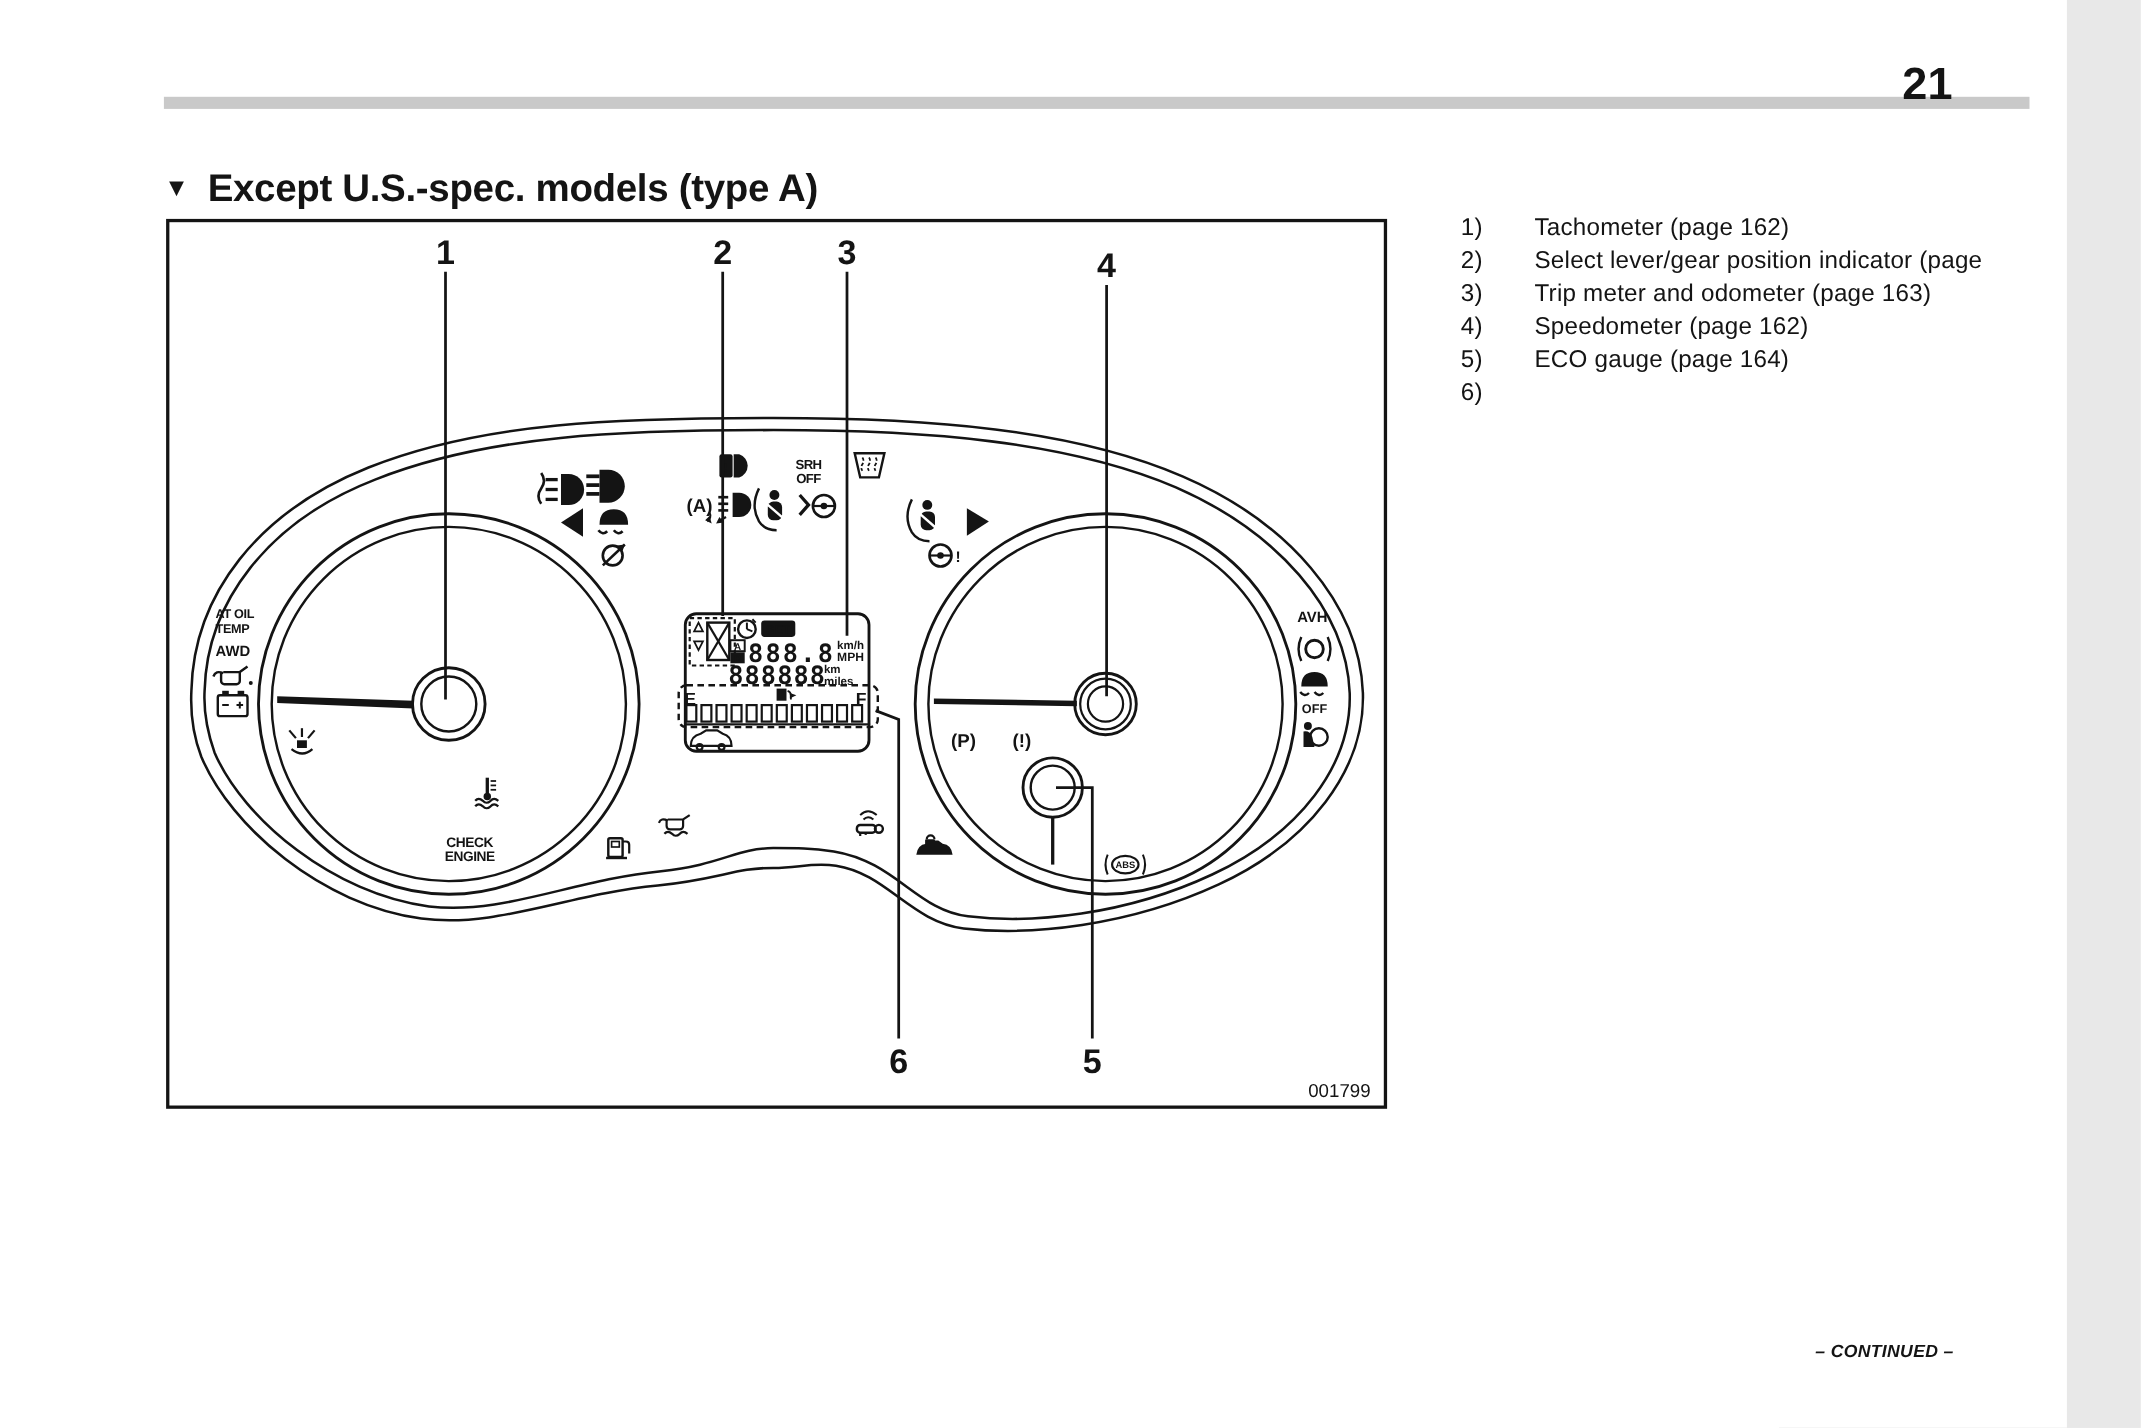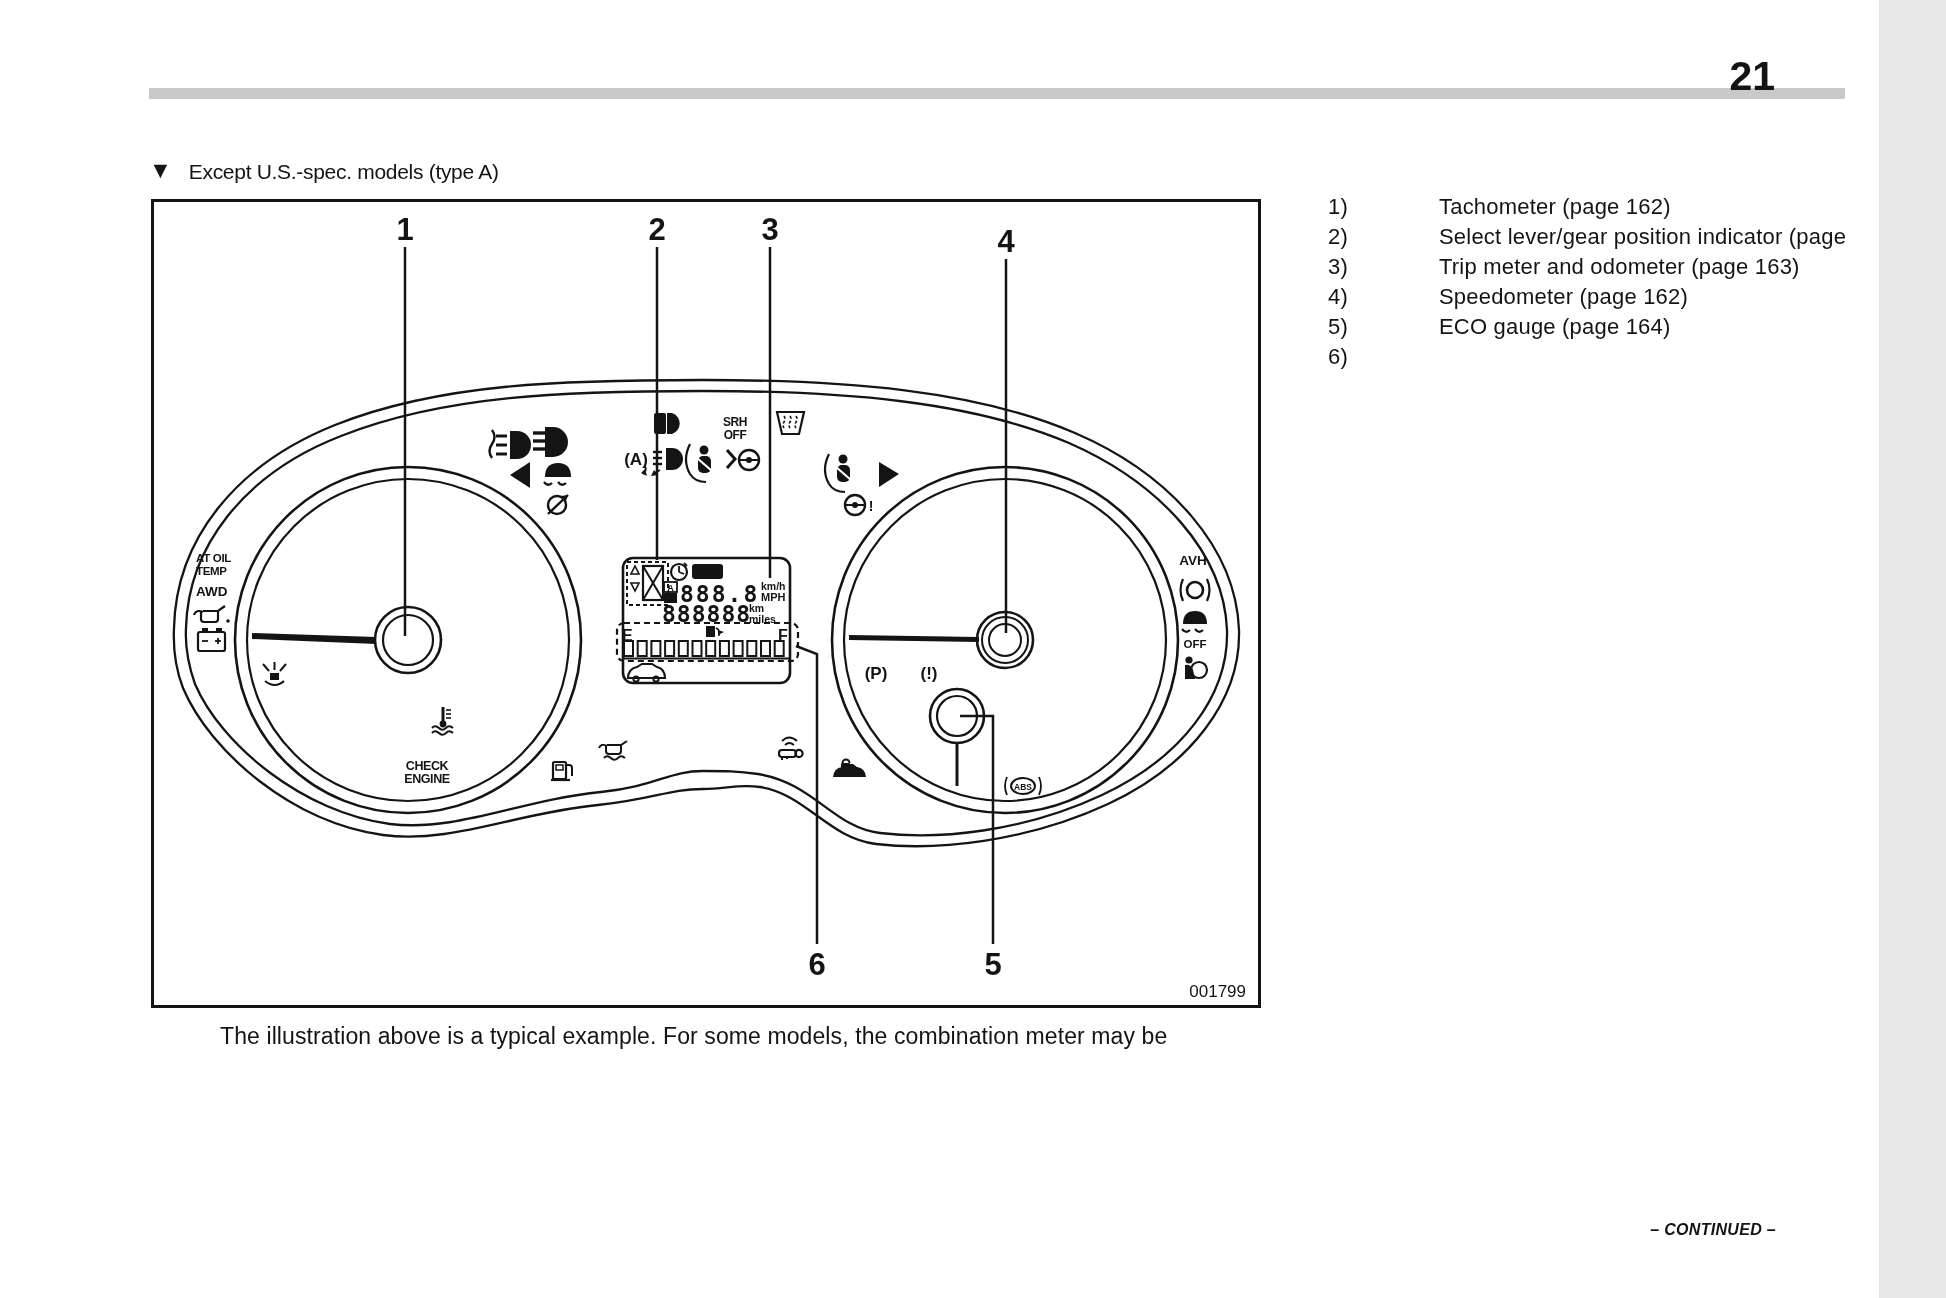--- a/index.html
+++ b/index.html
@@ -2,27 +2,27 @@
 <html><head>
 <meta charset="utf-8">
 <style>
   html,body{margin:0;padding:0;background:#e8e8e8;}
   .page{position:relative;width:1879px;height:1298px;background:#ffffff;overflow:hidden;
         font-family:"Liberation Sans",sans-serif;color:#141414;}
   .topbar{position:absolute;left:149px;top:88px;width:1696px;height:11px;background:#c9c9c9;}
   .pagenum{position:absolute;top:56px;right:104px;font-size:41px;font-weight:bold;line-height:1;z-index:2;}
   .heading{position:absolute;left:149px;top:156px;display:flex;align-items:flex-start;}
   .heading .tri{font-size:23px;line-height:29px;margin-right:17px;}
-  .heading .ttl{font-size:21px;font-weight:normal;line-height:32px;letter-spacing:-0.3px;}
+  .heading .ttl{font-size:35px;font-weight:bold;line-height:32px;letter-spacing:-0.3px;}
   .figbox{position:absolute;left:151px;top:199px;width:1110px;height:809px;border:3px solid #141414;box-sizing:border-box;}
   .figbox svg{position:absolute;left:0;top:0;}
   .legend{position:absolute;left:1328px;top:192px;width:618px;font-size:22px;line-height:30px;letter-spacing:0.2px;}
   .legend-item{display:flex;}
   .legend-item .num{width:67px;flex:0 0 67px;}
-  .legend-item .txt{flex:1;margin-left:44px;}
+  .legend-item .txt{flex:1;}
   .legend-item .l2{display:block;}
   .legend-item .l2:empty{display:none;}
   .caption{position:absolute;left:220px;top:1023px;font-size:23px;line-height:26.5px;letter-spacing:0.1px;}
   .footer{position:absolute;right:103px;top:1221px;font-size:16px;font-weight:bold;font-style:italic;letter-spacing:0.3px;}
   svg text{font-family:"Liberation Sans",sans-serif;fill:#141414;}
   .seg{font-family:"DejaVu Sans Mono",monospace;font-weight:bold;}
 </style>
 </head>
 <body>
 
@@ -365,17 +365,16 @@
     <div class="legend-item">
       <span class="num">5)</span>
       <span class="txt"><span>ECO gauge (page 164)</span></span>
     </div>
     <div class="legend-item">
       <span class="num">6)</span>
     </div>
   </div>
 
   <div class="caption">
-    <div>The illustration above is a typical example. For some models, the combination meter may be</div>
   </div>
 
   <div class="footer">– CONTINUED –</div>
 </div>
 
 </body></html>

